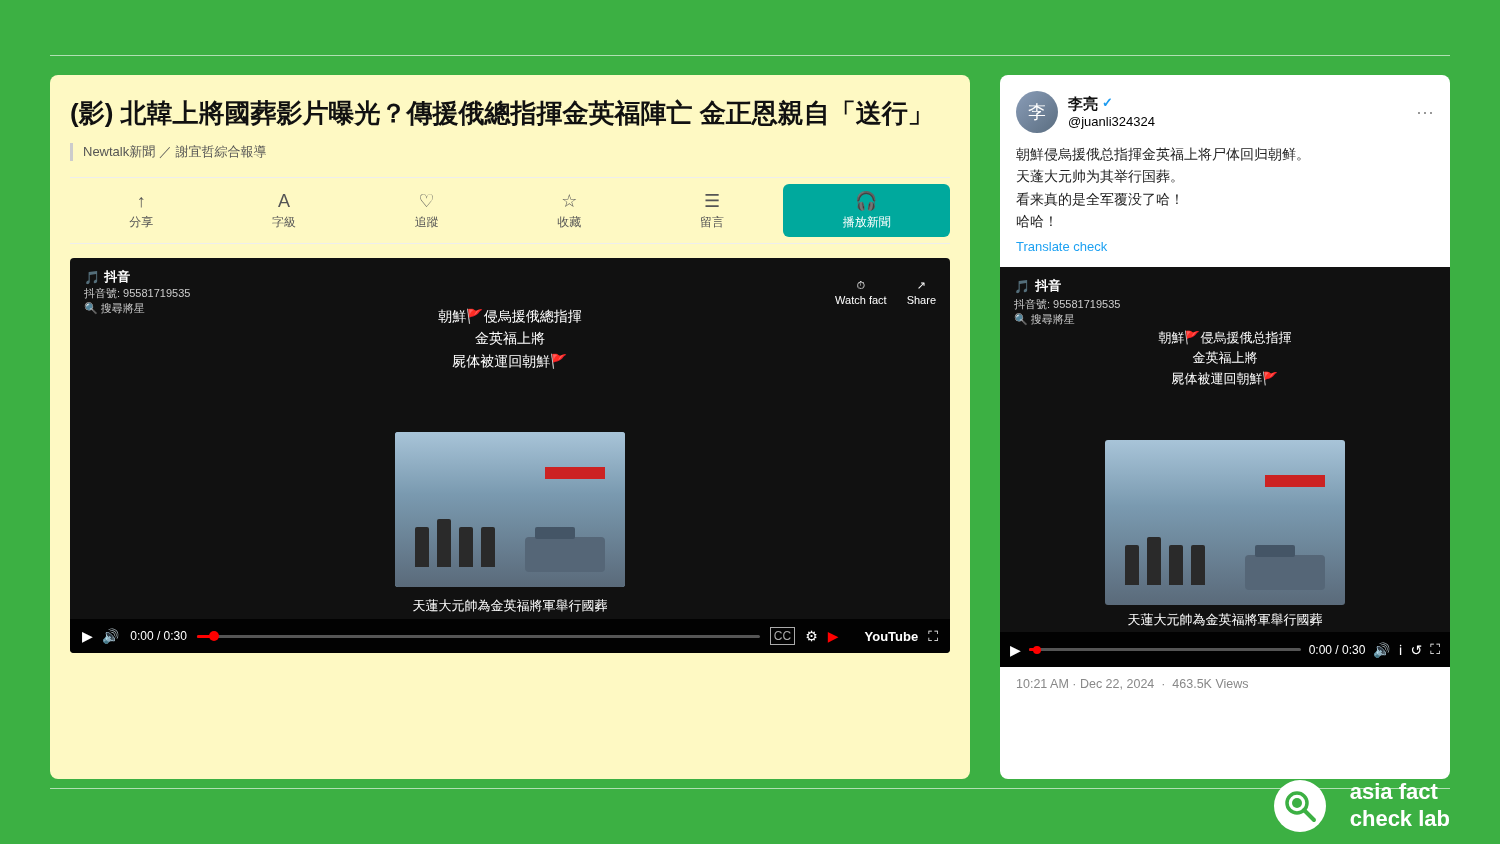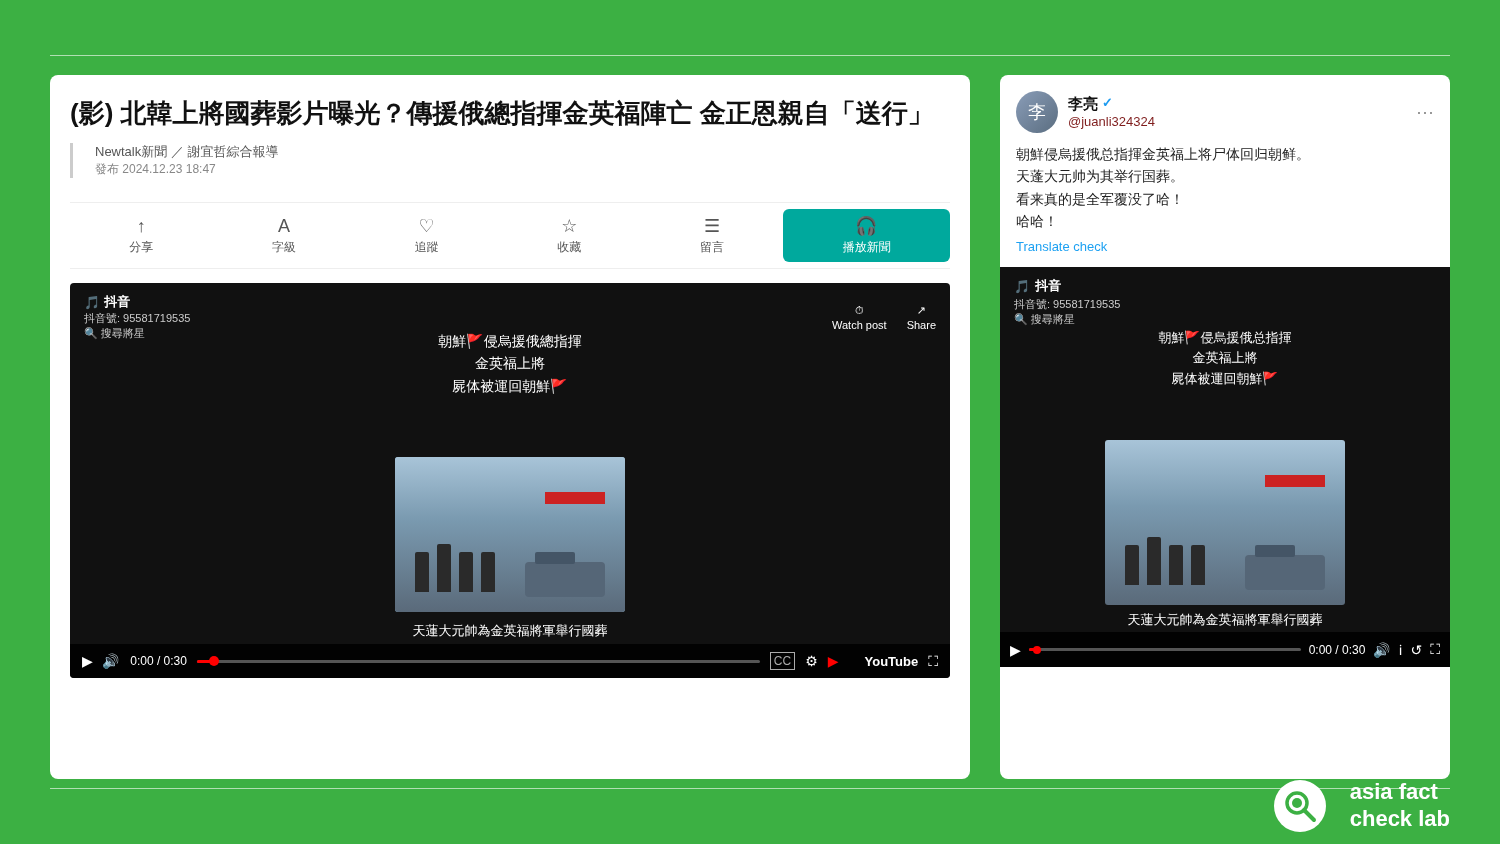--- a/index.html
+++ b/index.html
@@ -39,41 +39,41 @@
       left: 50px;
       right: 50px;
       bottom: 65px;
       display: flex;
       gap: 30px;
       align-items: flex-start;
     }
 
     
     .left-card {
-      background: #ffffff;
+      background: #fef9c3;
       border-radius: 8px;
       flex: 1;
       padding: 20px 20px 0 20px;
       overflow: hidden;
       height: 100%;
       position: relative;
     }
 
     .article-title {
       font-size: 26px;
       font-weight: bold;
       color: #111;
       line-height: 1.4;
       margin-bottom: 12px;
     }
 
     .article-meta {
       border-left: 3px solid #ccc;
-      padding-left: 22px;
-      margin-bottom: 24px;
+      padding-left: 10px;
+      margin-bottom: 16px;
     }
     .article-meta .source {
       font-size: 13px;
       color: #555;
     }
     .article-meta .date {
       font-size: 12px;
       color: #888;
     }
 
@@ -346,21 +346,21 @@
       display: flex;
       align-items: flex-start;
       gap: 4px;
     }
     .verified {
       color: #1d9bf0;
       font-size: 13px;
     }
     .user-info .handle {
       font-size: 13px;
-      color: #7f1d1d;
+      color: #000000;
     }
     .more-icon {
       color: #888;
       font-size: 18px;
       cursor: pointer;
     }
 
     .social-text {
       padding: 0 16px 10px 16px;
       font-size: 14px;
@@ -528,21 +528,20 @@
 
   <div class="left-card">
     <div class="article-title">(影) 北韓上將國葬影片曝光？傳援俄總指揮金英福陣亡 金正恩親自「送行」</div>
 
     <div class="article-meta">
       <div class="source">
         <span>Newtalk新聞</span>
         <span>／</span>
         <span>謝宜哲綜合報導</span>
       </div>
-      <div class="date">發布 2024.12.23 18:47</div>
     </div>
 
     <div class="action-bar">
       <div class="action-item">
         <span class="action-icon">↑</span>
         <span>分享</span>
       </div>
       <div class="action-item">
         <span class="action-icon">A</span>
         <span>字級</span>
@@ -573,21 +572,21 @@
             <div class="tiktok-logo-text">
               <span>🎵</span>
               <span>抖音</span>
             </div>
             <div class="tiktok-id">抖音號: 95581719535</div>
             <div class="tiktok-search">🔍 搜尋將星</div>
           </div>
           <div class="watch-later-share">
             <div class="watch-btn">
               <span>⏱</span>
-              <span>Watch post</span>
+              <span>Watch fact</span>
             </div>
             <div class="watch-btn">
               <span>↗</span>
               <span>Share</span>
             </div>
           </div>
         </div>
 
         <div class="video-main-text">
           朝鮮🚩侵烏援俄總指揮<br>
@@ -692,20 +691,25 @@
           <div class="right-progress-dot"></div>
         </div>
         <span class="yt-time">0:00 / 0:30</span>
         <span class="yt-btn">🔊</span>
         <span class="yt-btn">ℹ</span>
         <span class="yt-btn">↺</span>
         <span class="yt-btn">⛶</span>
       </div>
     </div>
 
+    <div class="social-footer">
+      <span>10:21 AM · Dec 22, 2024</span>
+      &nbsp;·&nbsp;
+      <span>463.5K Views</span>
+    </div>
   </div>
 
 </div>
 
 <div class="afcl-logo">
   <div class="afcl-icon">
     <svg width="40" height="40" viewBox="0 0 40 40">
 
       <circle cx="17" cy="17" r="10" fill="none" stroke="#3cb043" stroke-width="3.5"></circle>
       <line x1="24" y1="24" x2="34" y2="34" stroke="#3cb043" stroke-width="4" stroke-linecap="round"></line>

